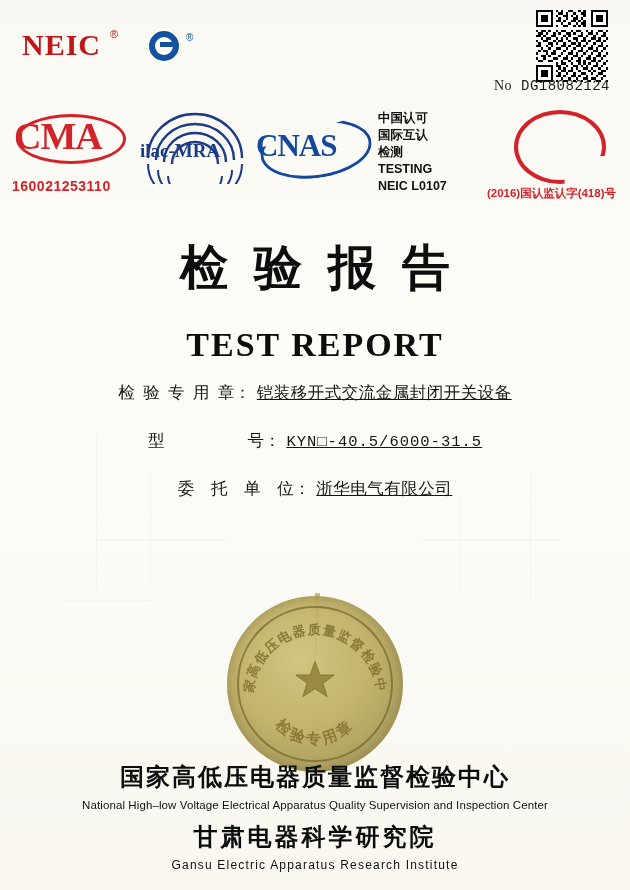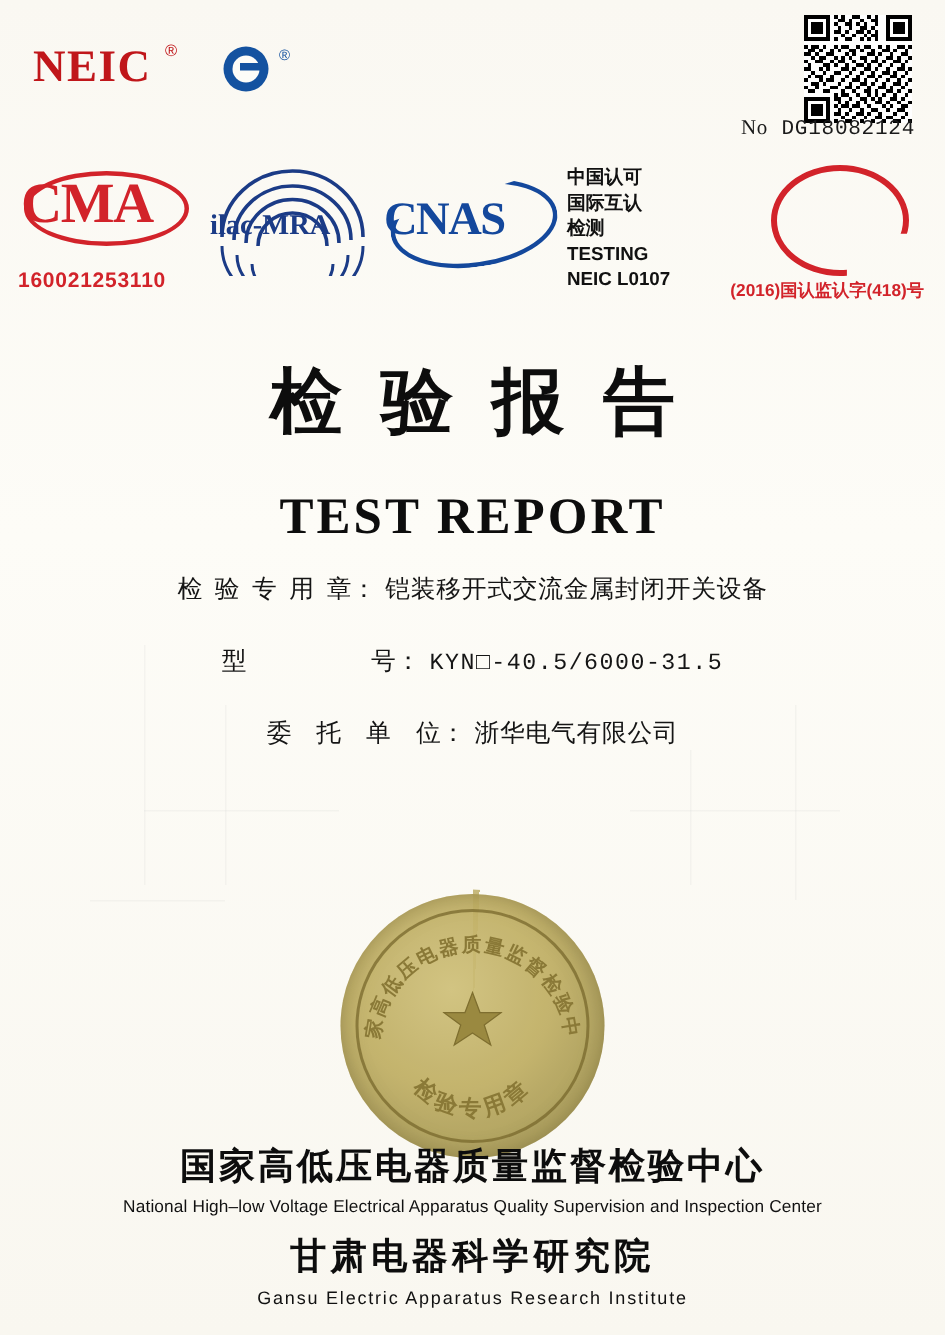--- a/index.html
+++ b/index.html
@@ -291,20 +291,21 @@
   }
   .field .lab {
     width: 116px;
     text-align: justify;
     text-align-last: justify;
     letter-spacing: 0px;
   }
   .field .colon { padding-right: 6px; }
   .field .val {
     letter-spacing: 0.5px;
+    text-decoration: underline;
   }
   .field .val.mono {
     font-family: "Liberation Mono", monospace;
     font-size: 15.5px;
     letter-spacing: 1px;
   }
 
   
   .seal {
     position: absolute;

